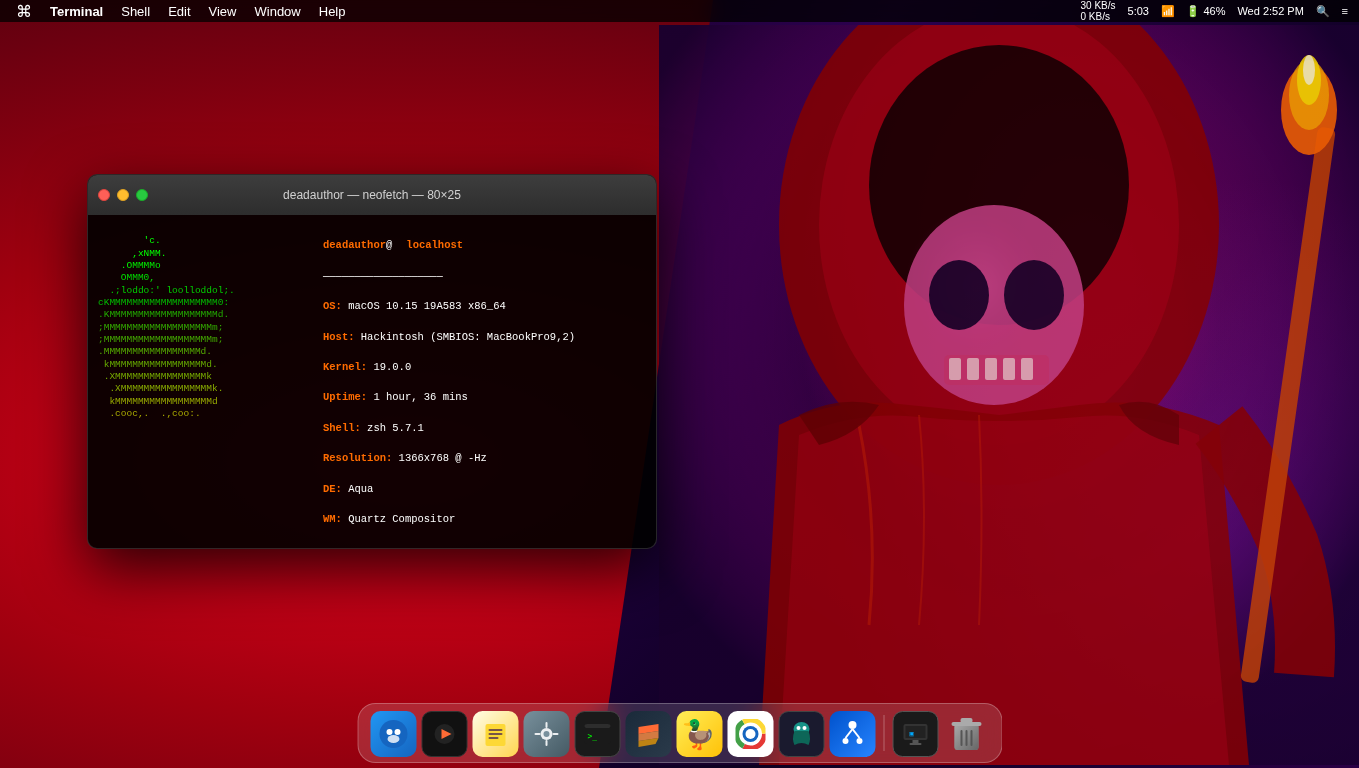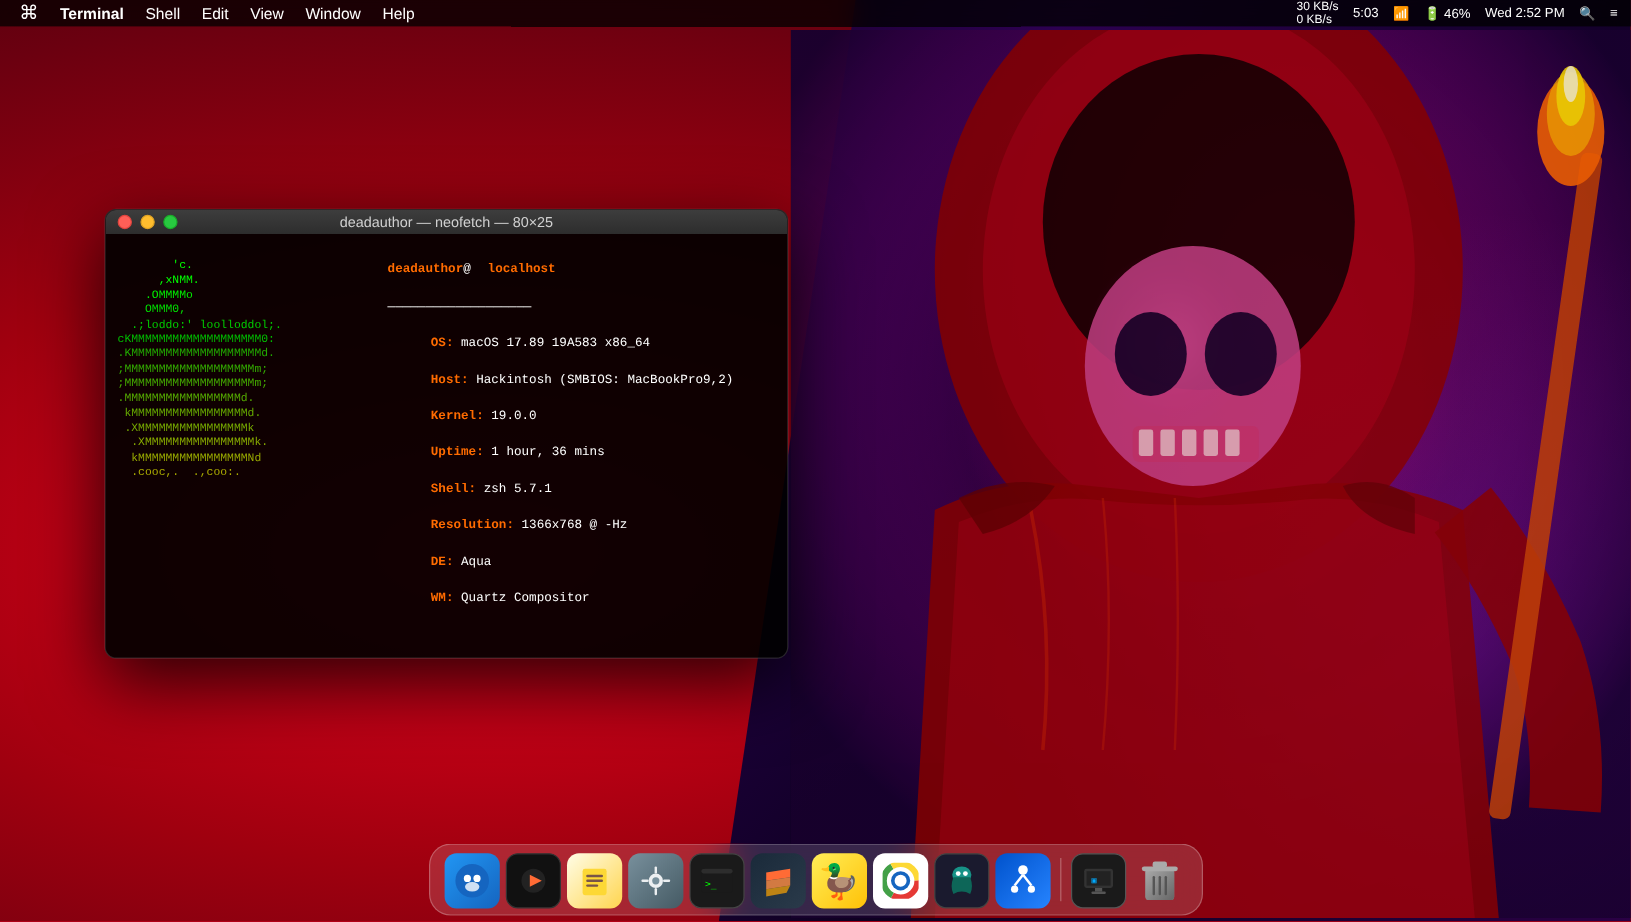--- a/index.html
+++ b/index.html
@@ -98,21 +98,21 @@
       background: rgba(0, 0, 0, 0.92);
       border-radius: 10px;
       box-shadow: 0 20px 60px rgba(0,0,0,0.8);
       z-index: 100;
       overflow: hidden;
       border: 1px solid rgba(255,255,255,0.15);
     }
 
     .terminal-titlebar {
       background: linear-gradient(180deg, #3d3d3d 0%, #2d2d2d 100%);
-      height: 20px;
+      height: 40px;
       display: flex;
       align-items: center;
       padding: 0 10px;
       position: relative;
     }
 
     .traffic-lights {
       display: flex;
       gap: 7px;
       align-items: center;
@@ -165,21 +165,20 @@
       white-space: pre;
     }
 
     .info-line {
       display: block;
     }
 
     .info-key {
       color: #ff6b00;
       font-weight: bold;
-      margin-left: 36px;
     }
 
     .info-val {
       color: #ffffff;
     }
 
     .info-username {
       color: #ff6b00;
       font-weight: bold;
     }
@@ -369,28 +368,28 @@
 <span style="color:#00dd00">    OMMM0,</span>
 <span style="color:#00cc00">  .;loddo:' loolloddol;.</span>
 <span style="color:#00bb00">cKMMMMMMMMMMMMMMMMMMM0:</span>
 <span style="color:#22aa00">.KMMMMMMMMMMMMMMMMMMMd.</span>
 <span style="color:#33aa00">;MMMMMMMMMMMMMMMMMMMm;</span>
 <span style="color:#44aa00">;MMMMMMMMMMMMMMMMMMMm;</span>
 <span style="color:#55aa00">.MMMMMMMMMMMMMMMMMd.</span>
 <span style="color:#66aa00"> kMMMMMMMMMMMMMMMMMd.</span>
 <span style="color:#77aa00"> .XMMMMMMMMMMMMMMMMk</span>
 <span style="color:#88aa00">  .XMMMMMMMMMMMMMMMMk.</span>
-<span style="color:#99aa00">  kMMMMMMMMMMMMMMMMNd</span>
+<span style="color:#99aa00">  kMMMMMMMMMMMMMMMMMd</span>
 <span style="color:#aaaa00">  .cooc,.  .,coo:.</span>
     </div>
 
     <div class="neofetch-info">
 <span class="info-line"><span class="info-username">deadauthor</span><span class="info-at">@</span><span class="info-hostname">localhost</span></span>
 <span class="info-line"><span class="info-separator">———————————————————</span></span>
-<span class="info-line"><span class="info-key">OS:</span><span class="info-val"> macOS 17.89 19A583 x86_64</span></span>
+<span class="info-line"><span class="info-key">OS:</span><span class="info-val"> macOS 10.15 19A583 x86_64</span></span>
 <span class="info-line"><span class="info-key">Host:</span><span class="info-val"> Hackintosh (SMBIOS: MacBookPro9,2)</span></span>
 <span class="info-line"><span class="info-key">Kernel:</span><span class="info-val"> 19.0.0</span></span>
 <span class="info-line"><span class="info-key">Uptime:</span><span class="info-val"> 1 hour, 36 mins</span></span>
 <span class="info-line"><span class="info-key">Shell:</span><span class="info-val"> zsh 5.7.1</span></span>
 <span class="info-line"><span class="info-key">Resolution:</span><span class="info-val"> 1366x768 @ -Hz</span></span>
 <span class="info-line"><span class="info-key">DE:</span><span class="info-val"> Aqua</span></span>
 <span class="info-line"><span class="info-key">WM:</span><span class="info-val"> Quartz Compositor</span></span>
 
 
 

